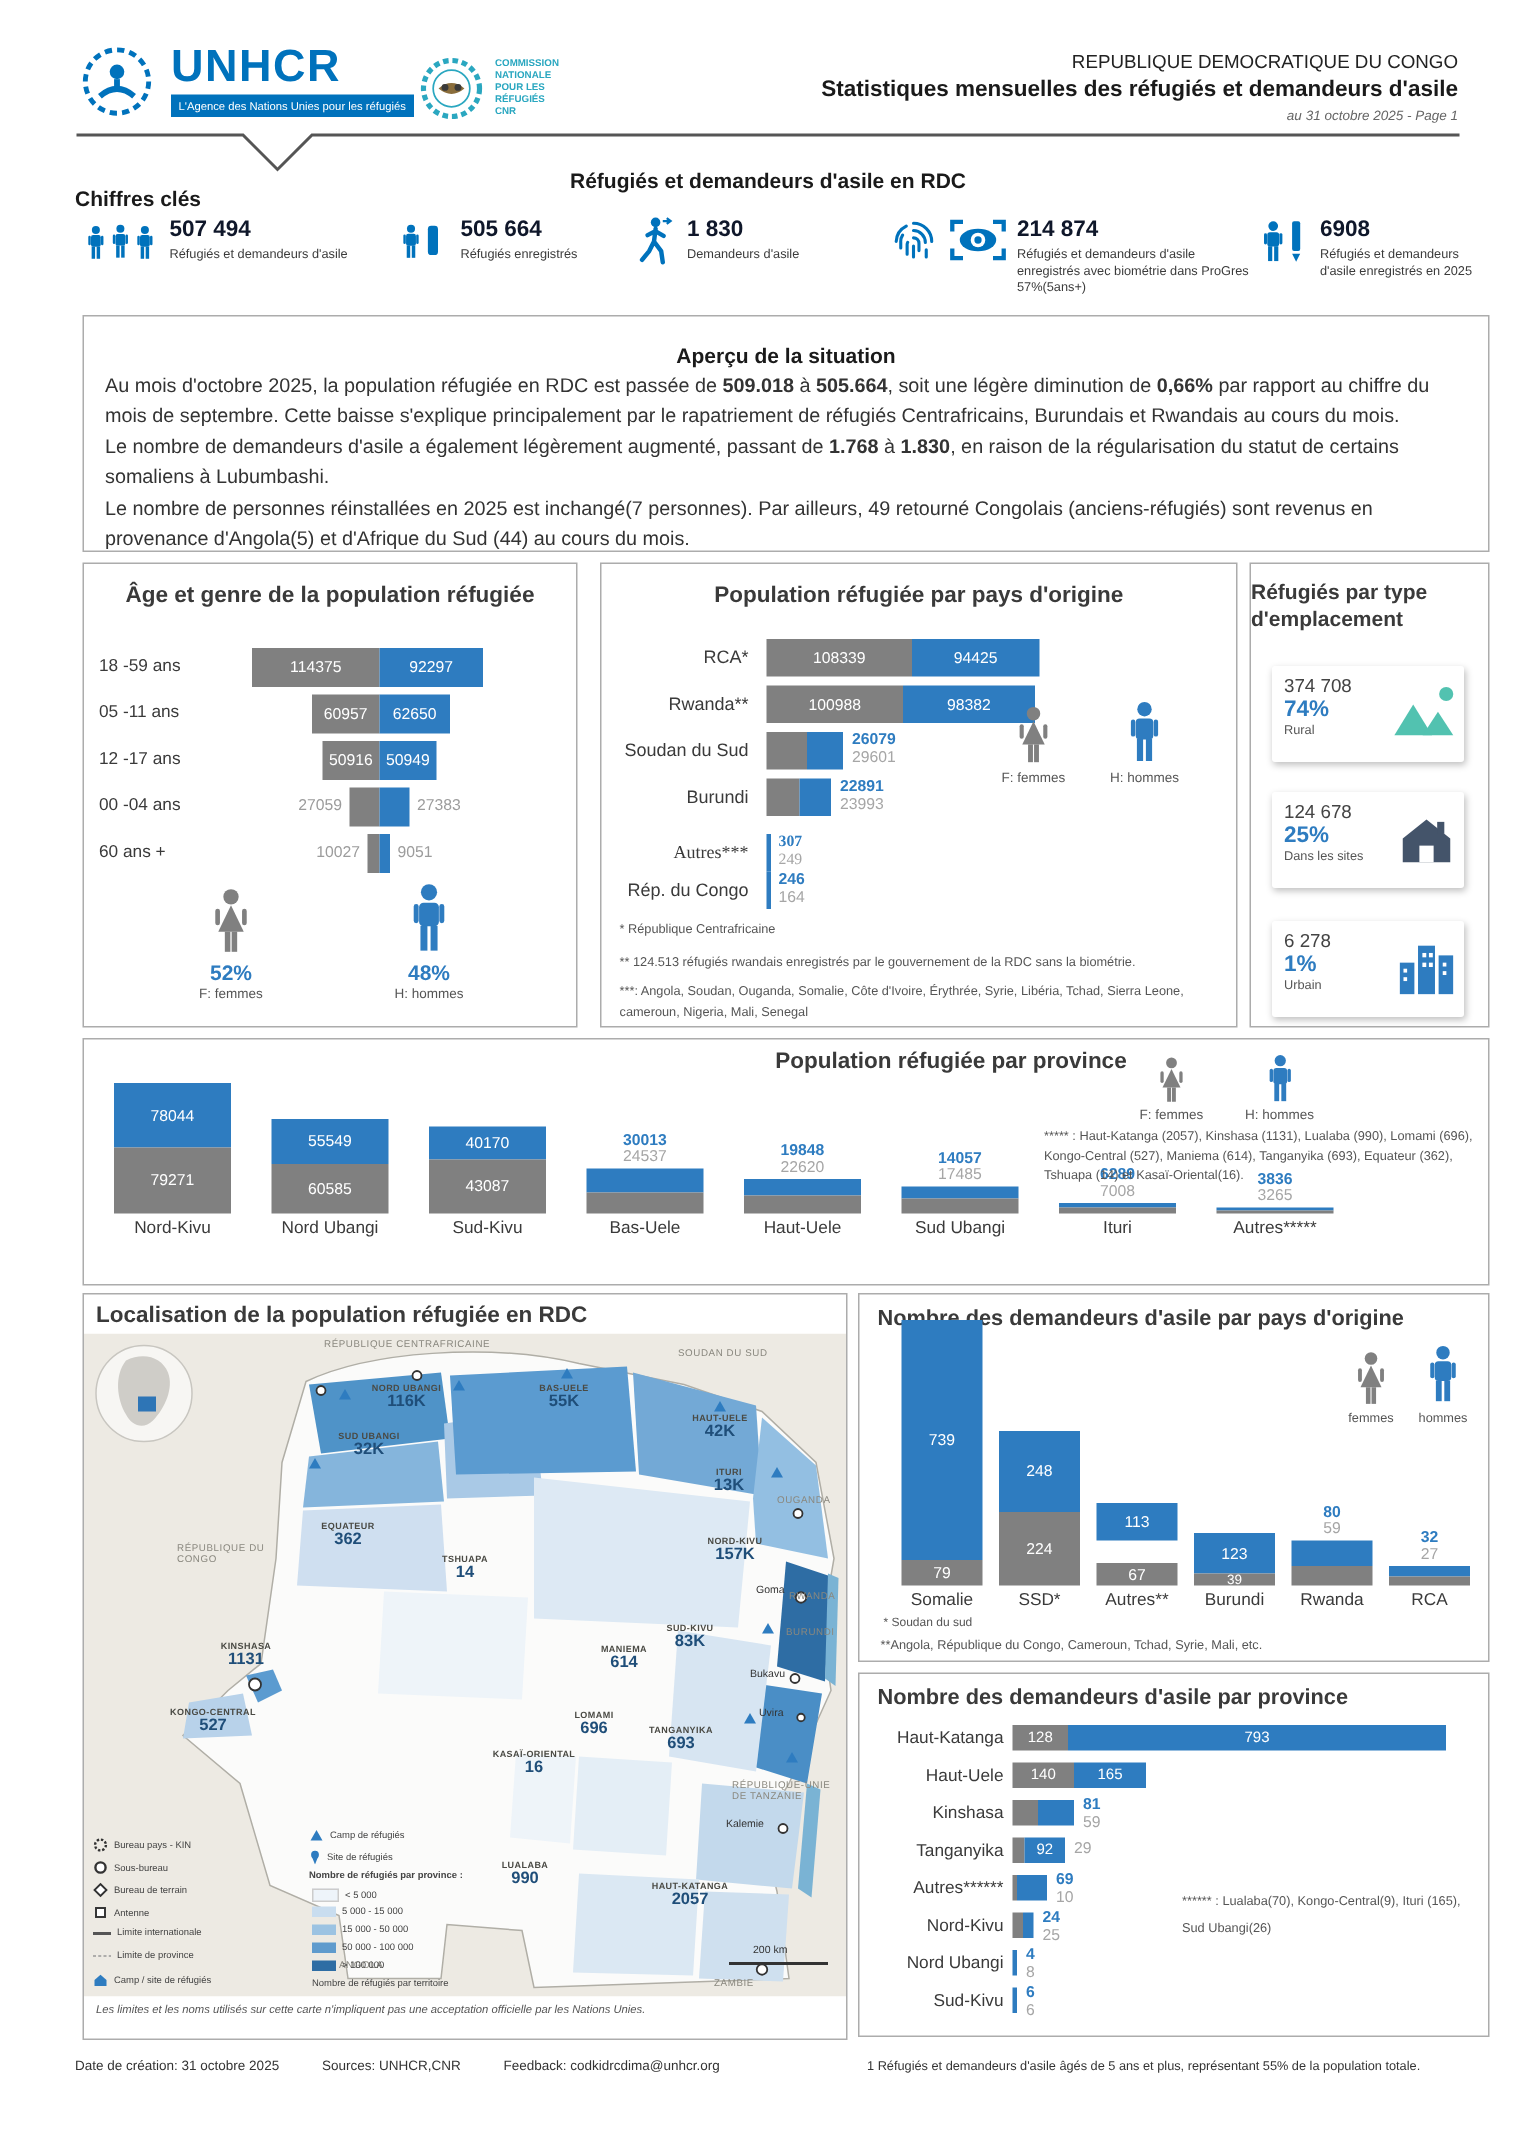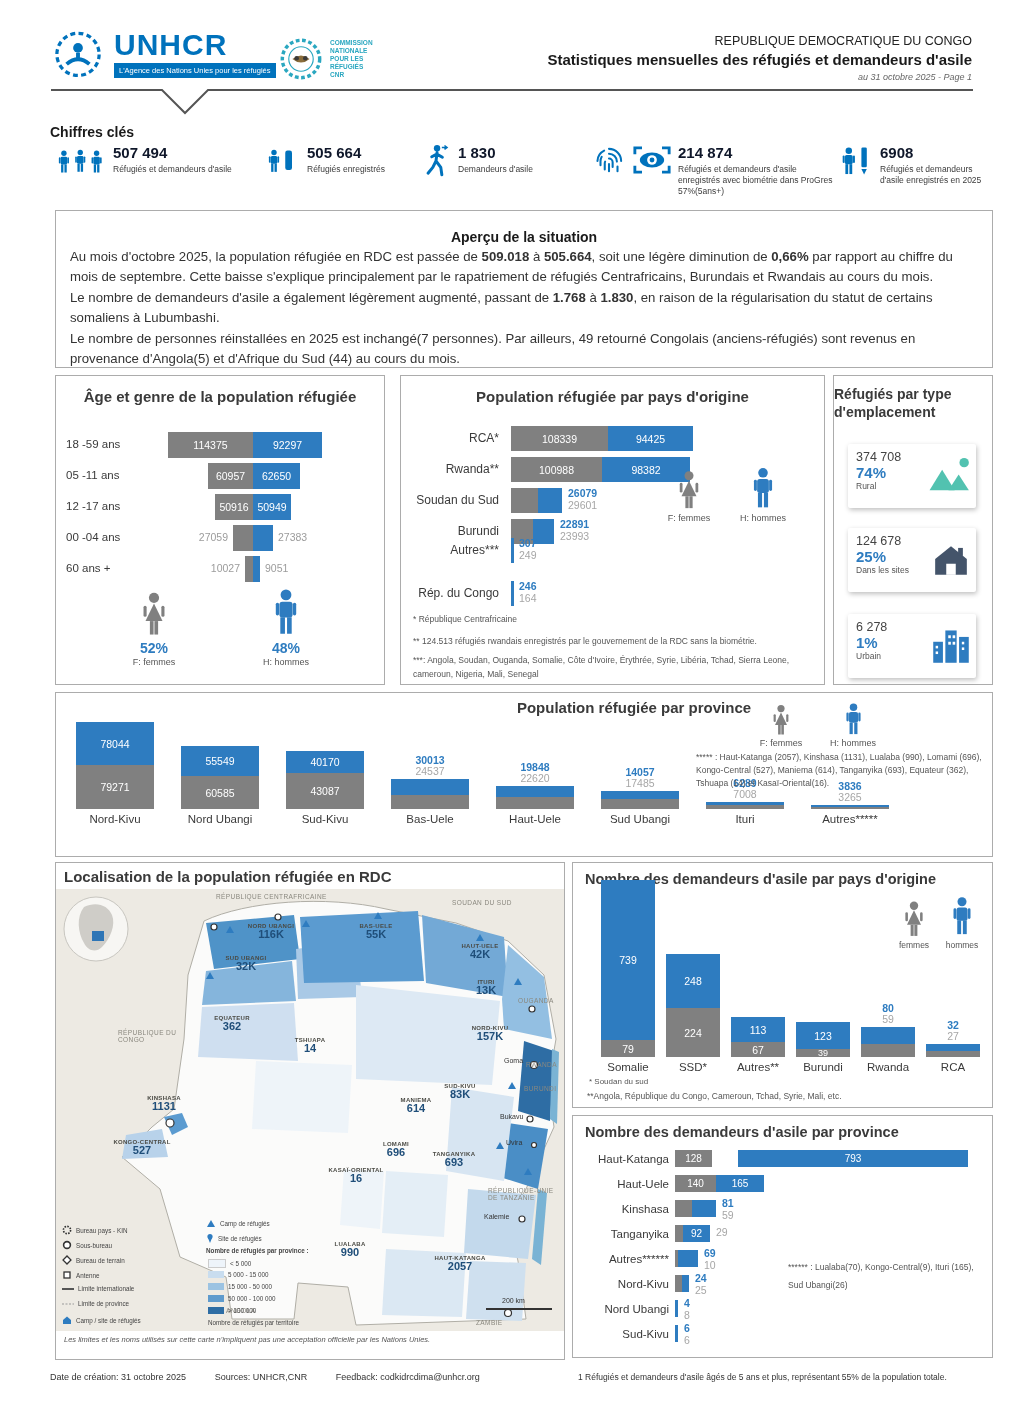--- a/index.html
+++ b/index.html
@@ -124,20 +124,21 @@
   <div class="abs" style="right:52px;top:34px;text-align:right;">
     <div style="font-size:12.5px;color:#222;">REPUBLIQUE DEMOCRATIQUE DU CONGO</div>
     <div style="font-size:15px;font-weight:bold;color:#1a1a1a;margin-top:3px;">Statistiques mensuelles des réfugiés et demandeurs d'asile</div>
     <div style="font-size:9px;font-style:italic;color:#666;margin-top:4px;">au 31 octobre 2025 - Page 1</div>
   </div>
 
   <svg class="abs" style="left:50px;top:88px;" width="924" height="28">
     <path d="M1 2 H112 L135 25 L158 2 H923" fill="none" stroke="#555" stroke-width="2"></path>
   </svg>
 
+  <div class="abs" style="left:0;top:112px;width:1024px;text-align:center;font-size:14px;font-weight:bold;color:#1a1a1a;">Réfugiés et demandeurs d'asile en RDC</div>
   <div class="abs" style="left:50px;top:124px;font-size:14px;font-weight:bold;color:#1a1a1a;">Chiffres clés</div>
 
   <div class="kf" style="left:55px;width:208px;">
     <span>
       <svg width="52" height="34" viewBox="0 0 70 32" class="icon">
         <use href="#pm" transform="translate(0,1)"></use>
           <use href="#pm" transform="translate(22,0)"></use>
           <use href="#pm" transform="translate(44,1)"></use>
       </svg>
     </span>
@@ -316,21 +317,21 @@
       <span class="orlabel">Burundi</span>
       <div class="orbars">
         <div class="obar bgray" style="left:0;width:22px;"></div>
         <div class="obar bblue" style="left:22px;width:21px;"></div>
         <span class="stack" style="left:49px;top:0;">
             <span class="sv-b">22891</span>
             <span class="sv-g">23993</span>
           </span>
       </div>
     </div>
-    <div class="orow" style="top:162px;">
+    <div class="orow" style="top:180px;font-family:Liberation Serif, serif;">
       <span class="orlabel">Autres***</span>
       <div class="orbars">
         <div class="obar bblue" style="left:0;width:3px;"></div>
         <span class="stack" style="left:8px;top:0;">
             <span class="sv-b">307</span>
             <span class="sv-g">249</span>
           </span>
       </div>
     </div>
     <div class="orow" style="top:205px;">
@@ -763,21 +764,21 @@
     </div>
     <div class="abar" style="left:93px;">
       <div class="pseg bblue" style="height:54px;">
           <span class="inlab">248</span>
         </div>
       <div class="pseg bgray" style="height:49px;">
           <span class="inlab">224</span>
         </div>
       <span class="pxl">SSD*</span>
     </div>
-    <div class="abar" style="left:158px;">
+    <div class="abar" style="left:158px;gap:15px;">
       <div class="pseg bblue" style="height:25px;">
           <span class="inlab">113</span>
         </div>
       <div class="pseg bgray" style="height:15px;">
           <span class="inlab">67</span>
         </div>
       <span class="pxl">Autres**</span>
     </div>
     <div class="abar" style="left:223px;">
       <div class="pseg bblue" style="height:27px;">
@@ -826,21 +827,21 @@
 
   <div class="panel" style="left:572px;top:1115px;width:421px;height:243px;">
     <div class="ptitle" style="font-size:14.5px;margin:8px 0 0 12px;">Nombre des demandeurs d'asile par province</div>
 
     <div class="aprow" style="top:34px;">
       <span class="aplabel">Haut-Katanga</span>
       <div class="apbars">
         <div class="apbar bgray" style="left:0;width:37px;">
             <span class="inlab">128</span>
           </div>
-        <div class="apbar bblue" style="left:37px;width:230px;margin-left:26px;">
+        <div class="apbar bblue" style="left:37px;width:252px;">
             <span class="inlab">793</span>
           </div>
       </div>
     </div>
     <div class="aprow" style="top:59px;">
       <span class="aplabel">Haut-Uele</span>
       <div class="apbars">
         <div class="apbar bgray" style="left:0;width:41px;">
             <span class="inlab">140</span>
           </div>

